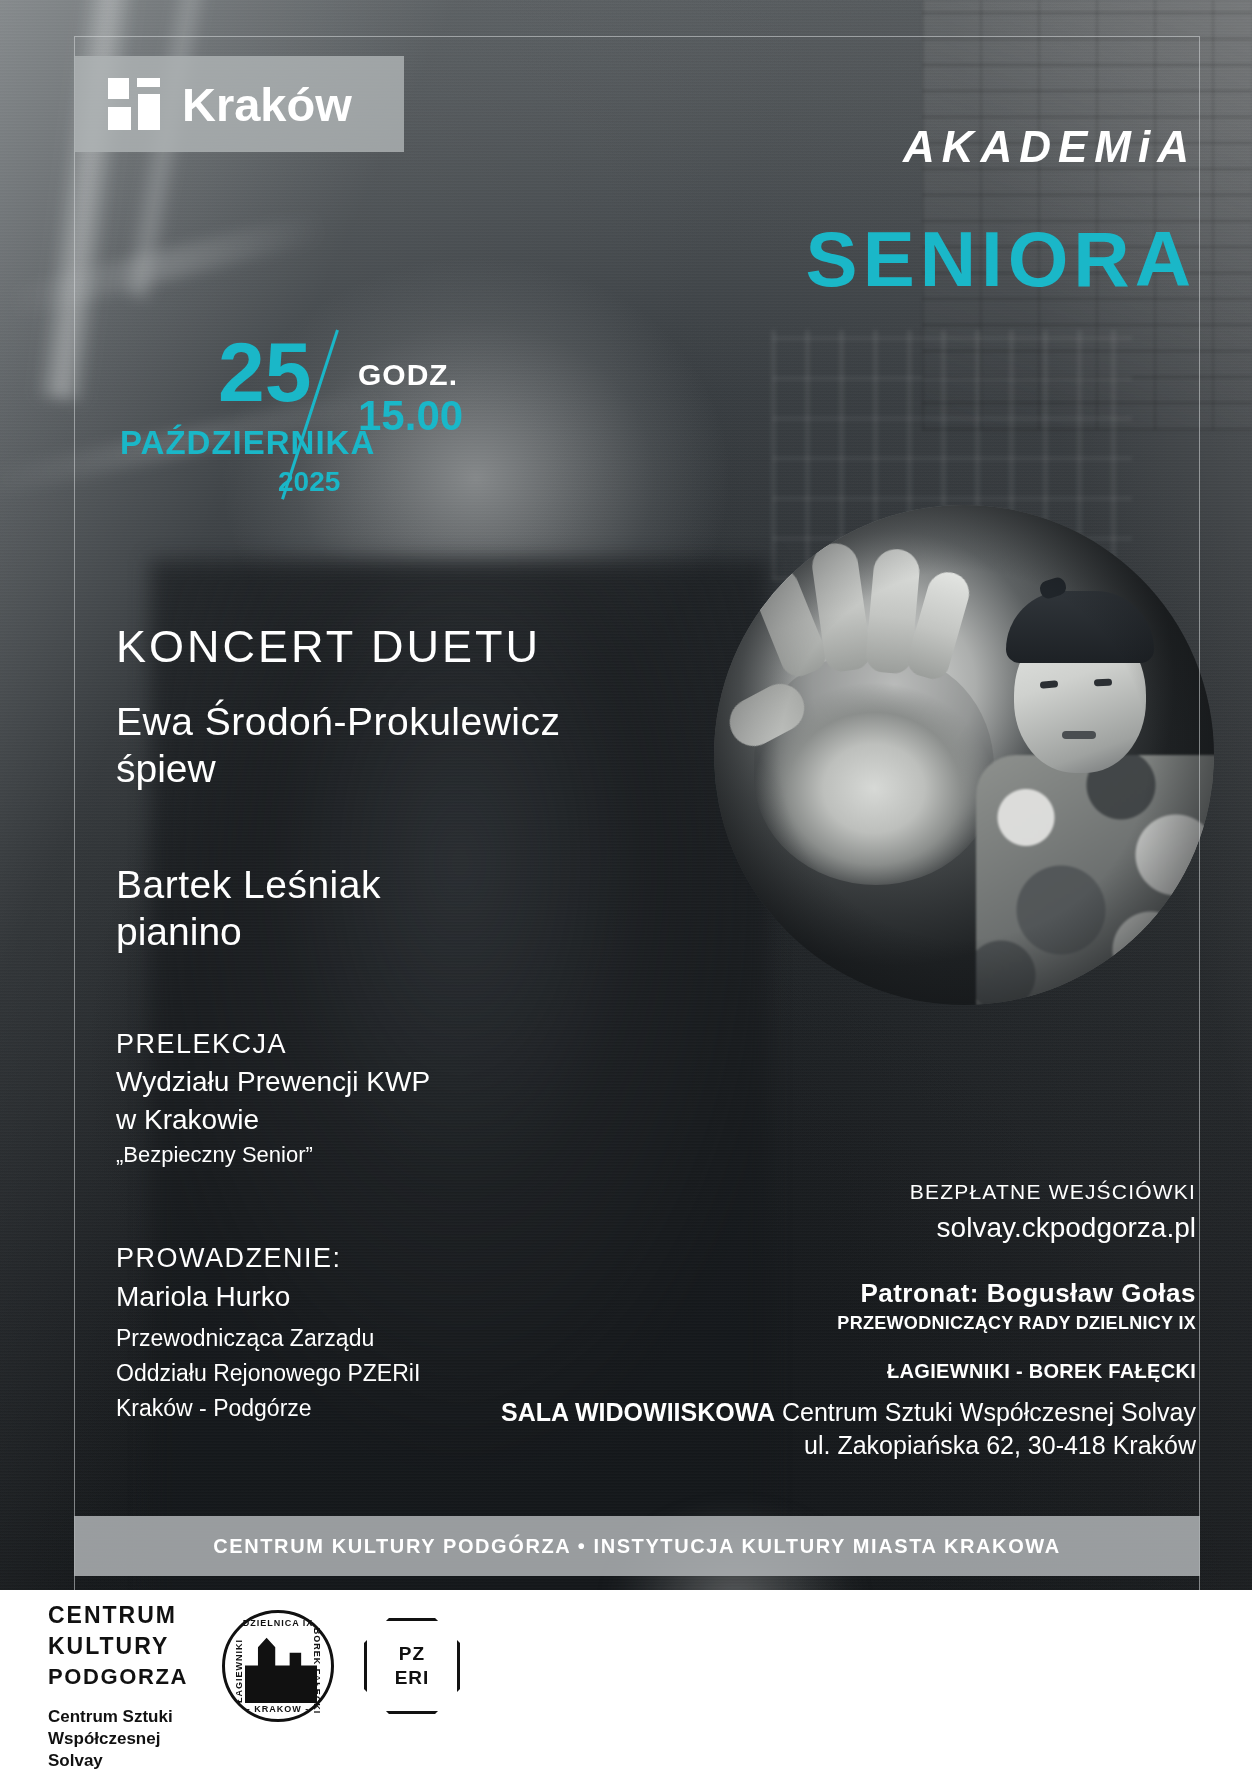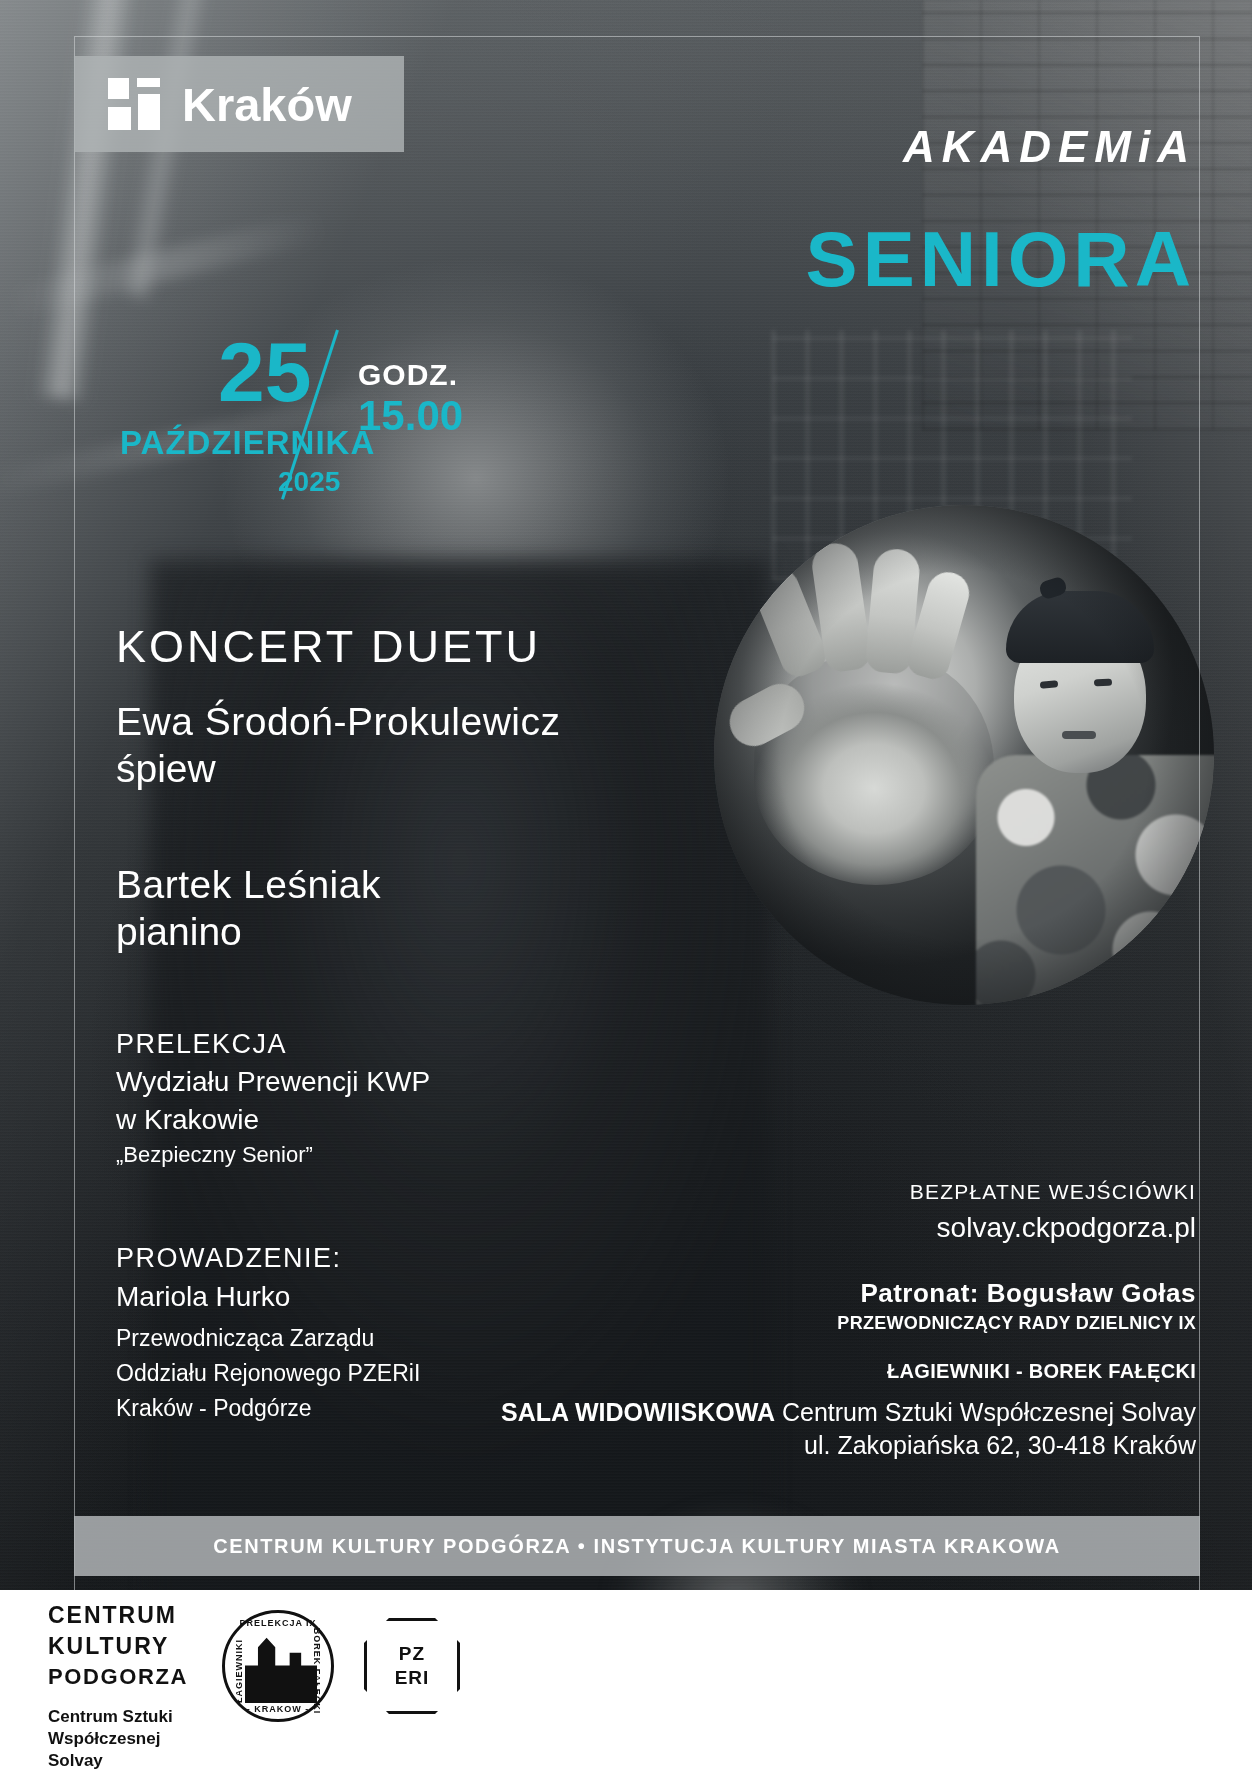--- a/index.html
+++ b/index.html
@@ -443,21 +443,21 @@
     <div class="ckp-logo">
       <div class="l1">CENTRUM</div>
       <div class="l2">KULTURY</div>
       <div class="l3">PODGORZA</div>
     </div>
     <div class="ckp-sub" style="white-space:pre-line;">Centrum Sztuki
 Współczesnej
 Solvay</div>
 
     <div class="dz-seal">
-      <div class="ring-top">PRELEKCJA IX</div>
+      <div class="ring-top">DZIELNICA IX</div>
       <div class="ring-bot">- KRAKOW -</div>
       <div class="ring-l">ŁAGIEWNIKI</div>
       <div class="ring-r">BOREK FAŁĘCKI</div>
       <div class="dz-inner"></div>
     </div>
 
     <div class="pzeri">
       <div class="p1">PZ</div>
       <div class="p2">ERI</div>
     </div>

